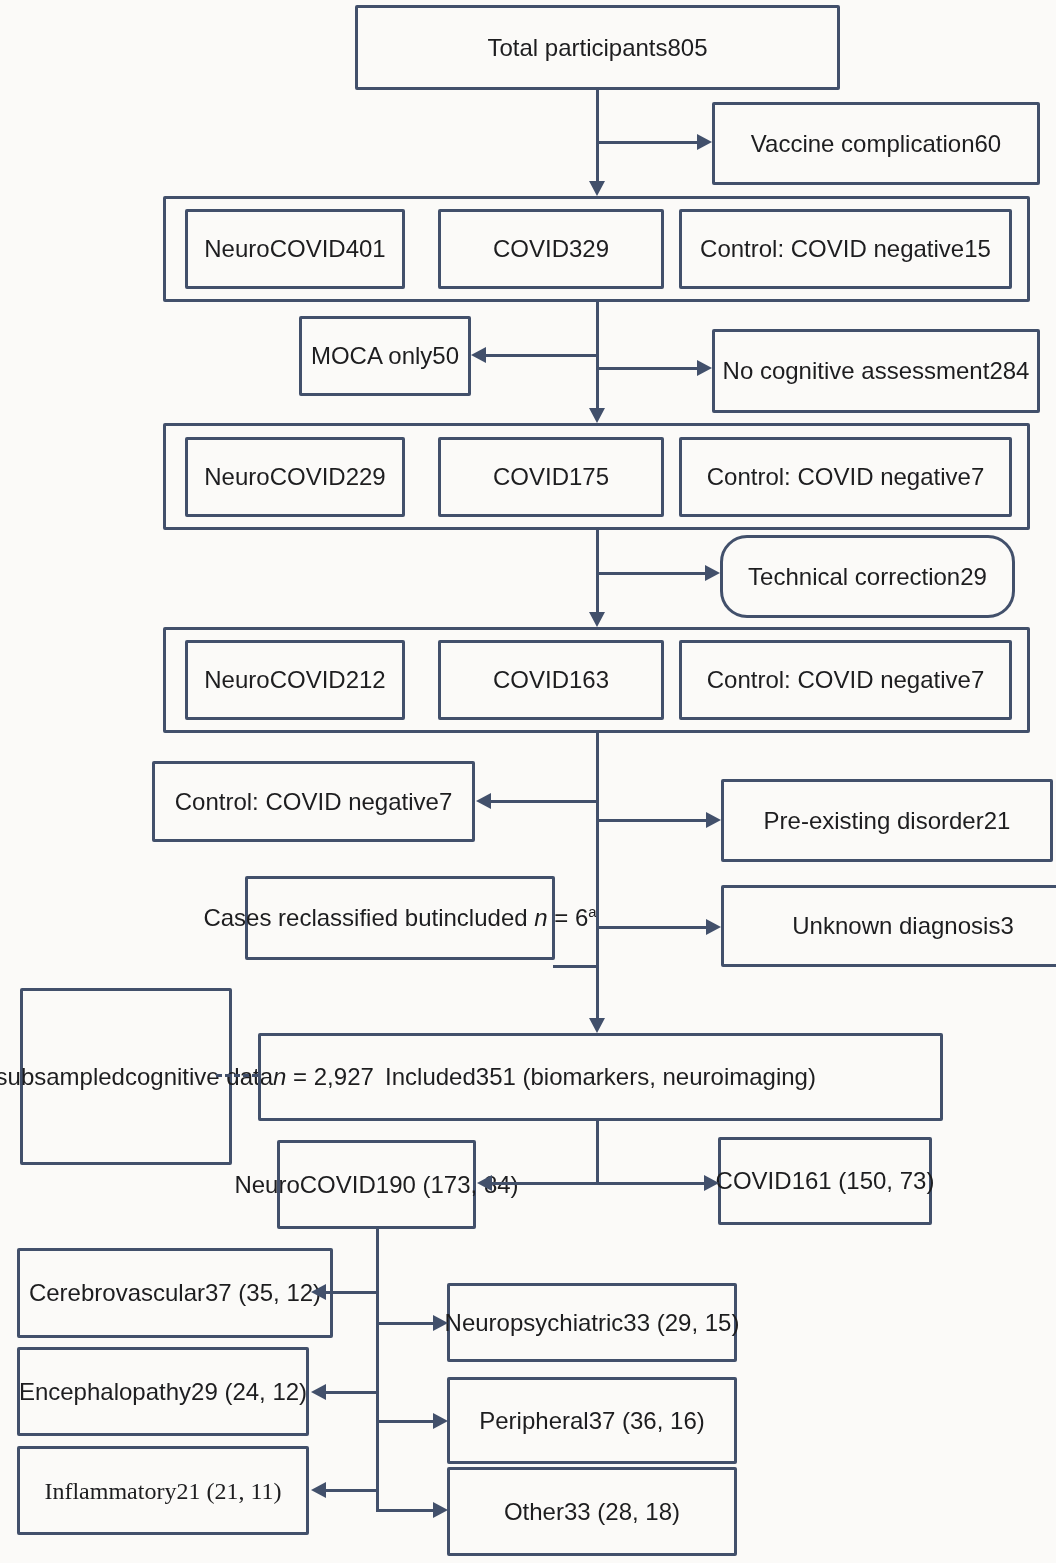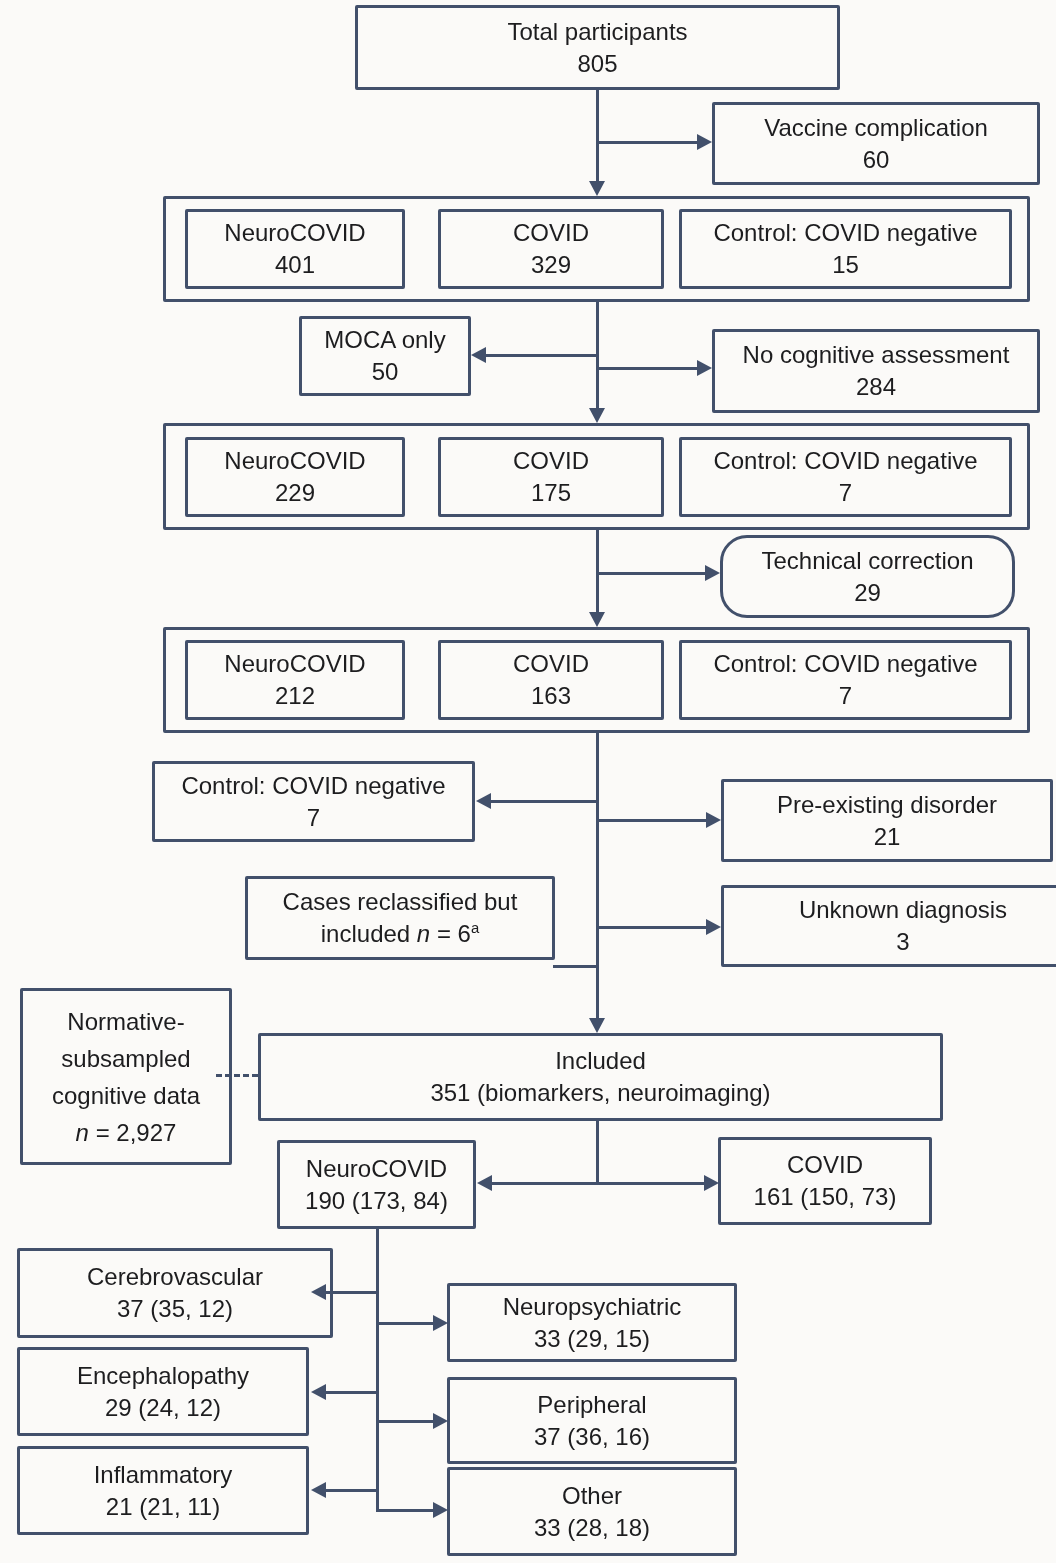--- a/index.html
+++ b/index.html
@@ -16,21 +16,21 @@
     font-family:"Liberation Sans", sans-serif;
     color:var(--text);
     overflow:hidden;
   }
   .box{
     position:absolute;
     box-sizing:border-box;
     border:3px solid var(--box-border);
     border-radius:2px;
     background:transparent;
-    display:flex;flex-direction:column;
+    display:flex;flex-direction:row;
     align-items:center;justify-content:center;
     text-align:center;
     font-size:24px;line-height:32px;
     padding:2px 2px;
   }
   .box.frame{background:transparent;}
   .box .bl{white-space:nowrap;}
   .box i{font-style:italic;}
   .box sup{font-size:62%;line-height:0;vertical-align:super;}
   .normative{line-height:37px;margin-left:17px;}
@@ -169,21 +169,21 @@
   <div class="box" style="left:17px;top:1347px;width:292px;height:89px;">
     <div class="bl">Encephalopathy</div>
     <div class="bl">29 (24, 12)</div>
   </div>
 
   <div class="box" style="left:447px;top:1377px;width:290px;height:87px;">
     <div class="bl">Peripheral</div>
     <div class="bl">37 (36, 16)</div>
   </div>
 
-  <div class="box" style="left:17px;top:1446px;width:292px;height:89px;">
+  <div class="box" style="left:17px;top:1446px;width:292px;height:89px;font-family:Liberation Serif, serif;">
     <div class="bl">Inflammatory</div>
     <div class="bl">21 (21, 11)</div>
   </div>
 
   <div class="box" style="left:447px;top:1467px;width:290px;height:89px;">
     <div class="bl">Other</div>
     <div class="bl">33 (28, 18)</div>
   </div>
 
   <div class="vline" style="left:596px;top:90px;height:92px;"></div>

